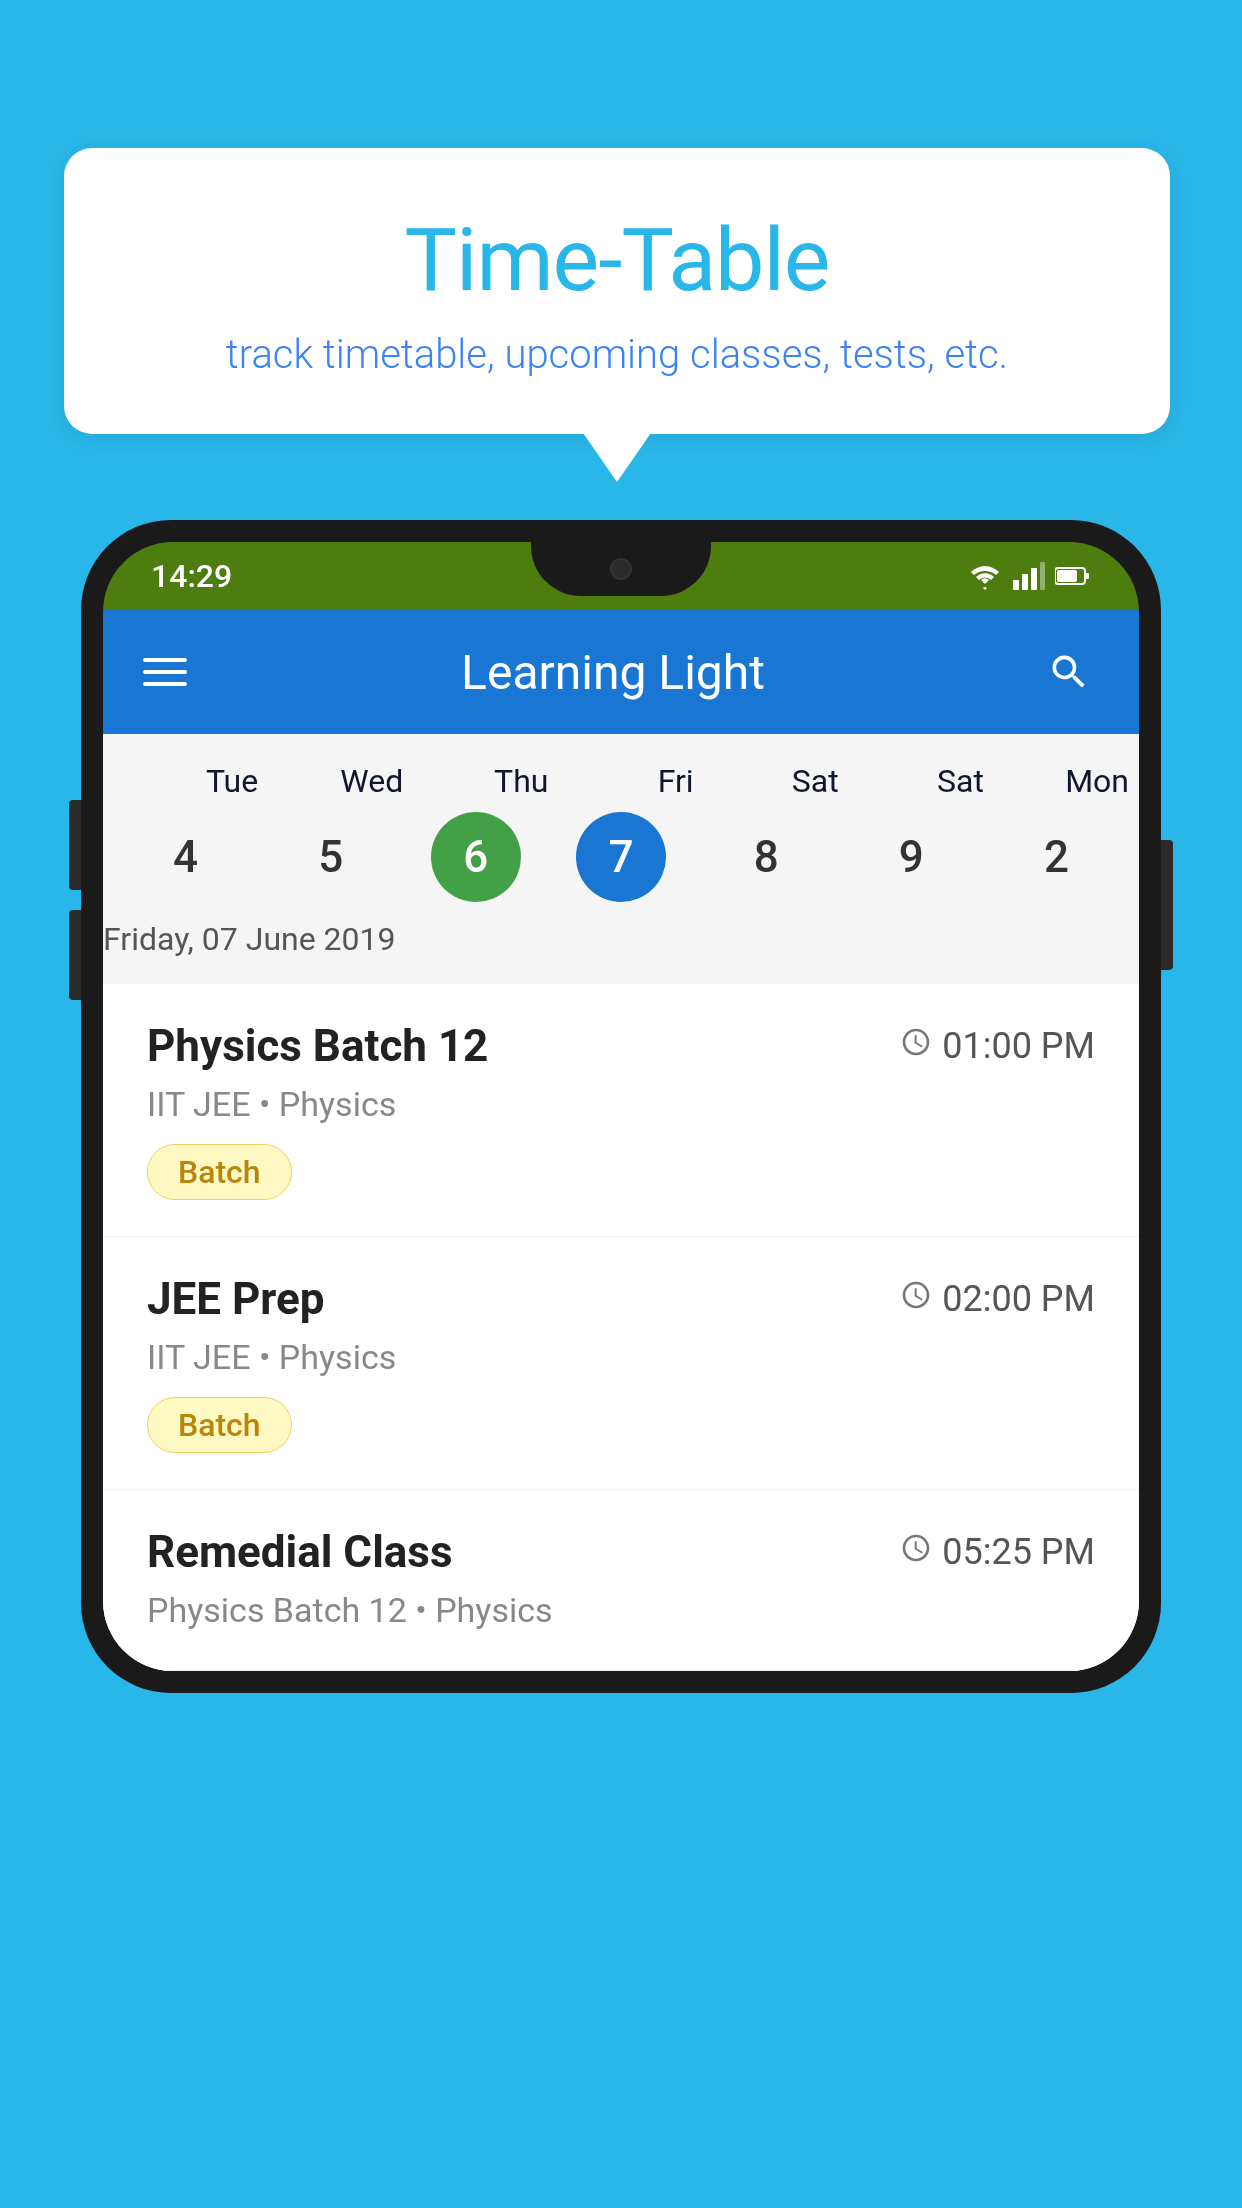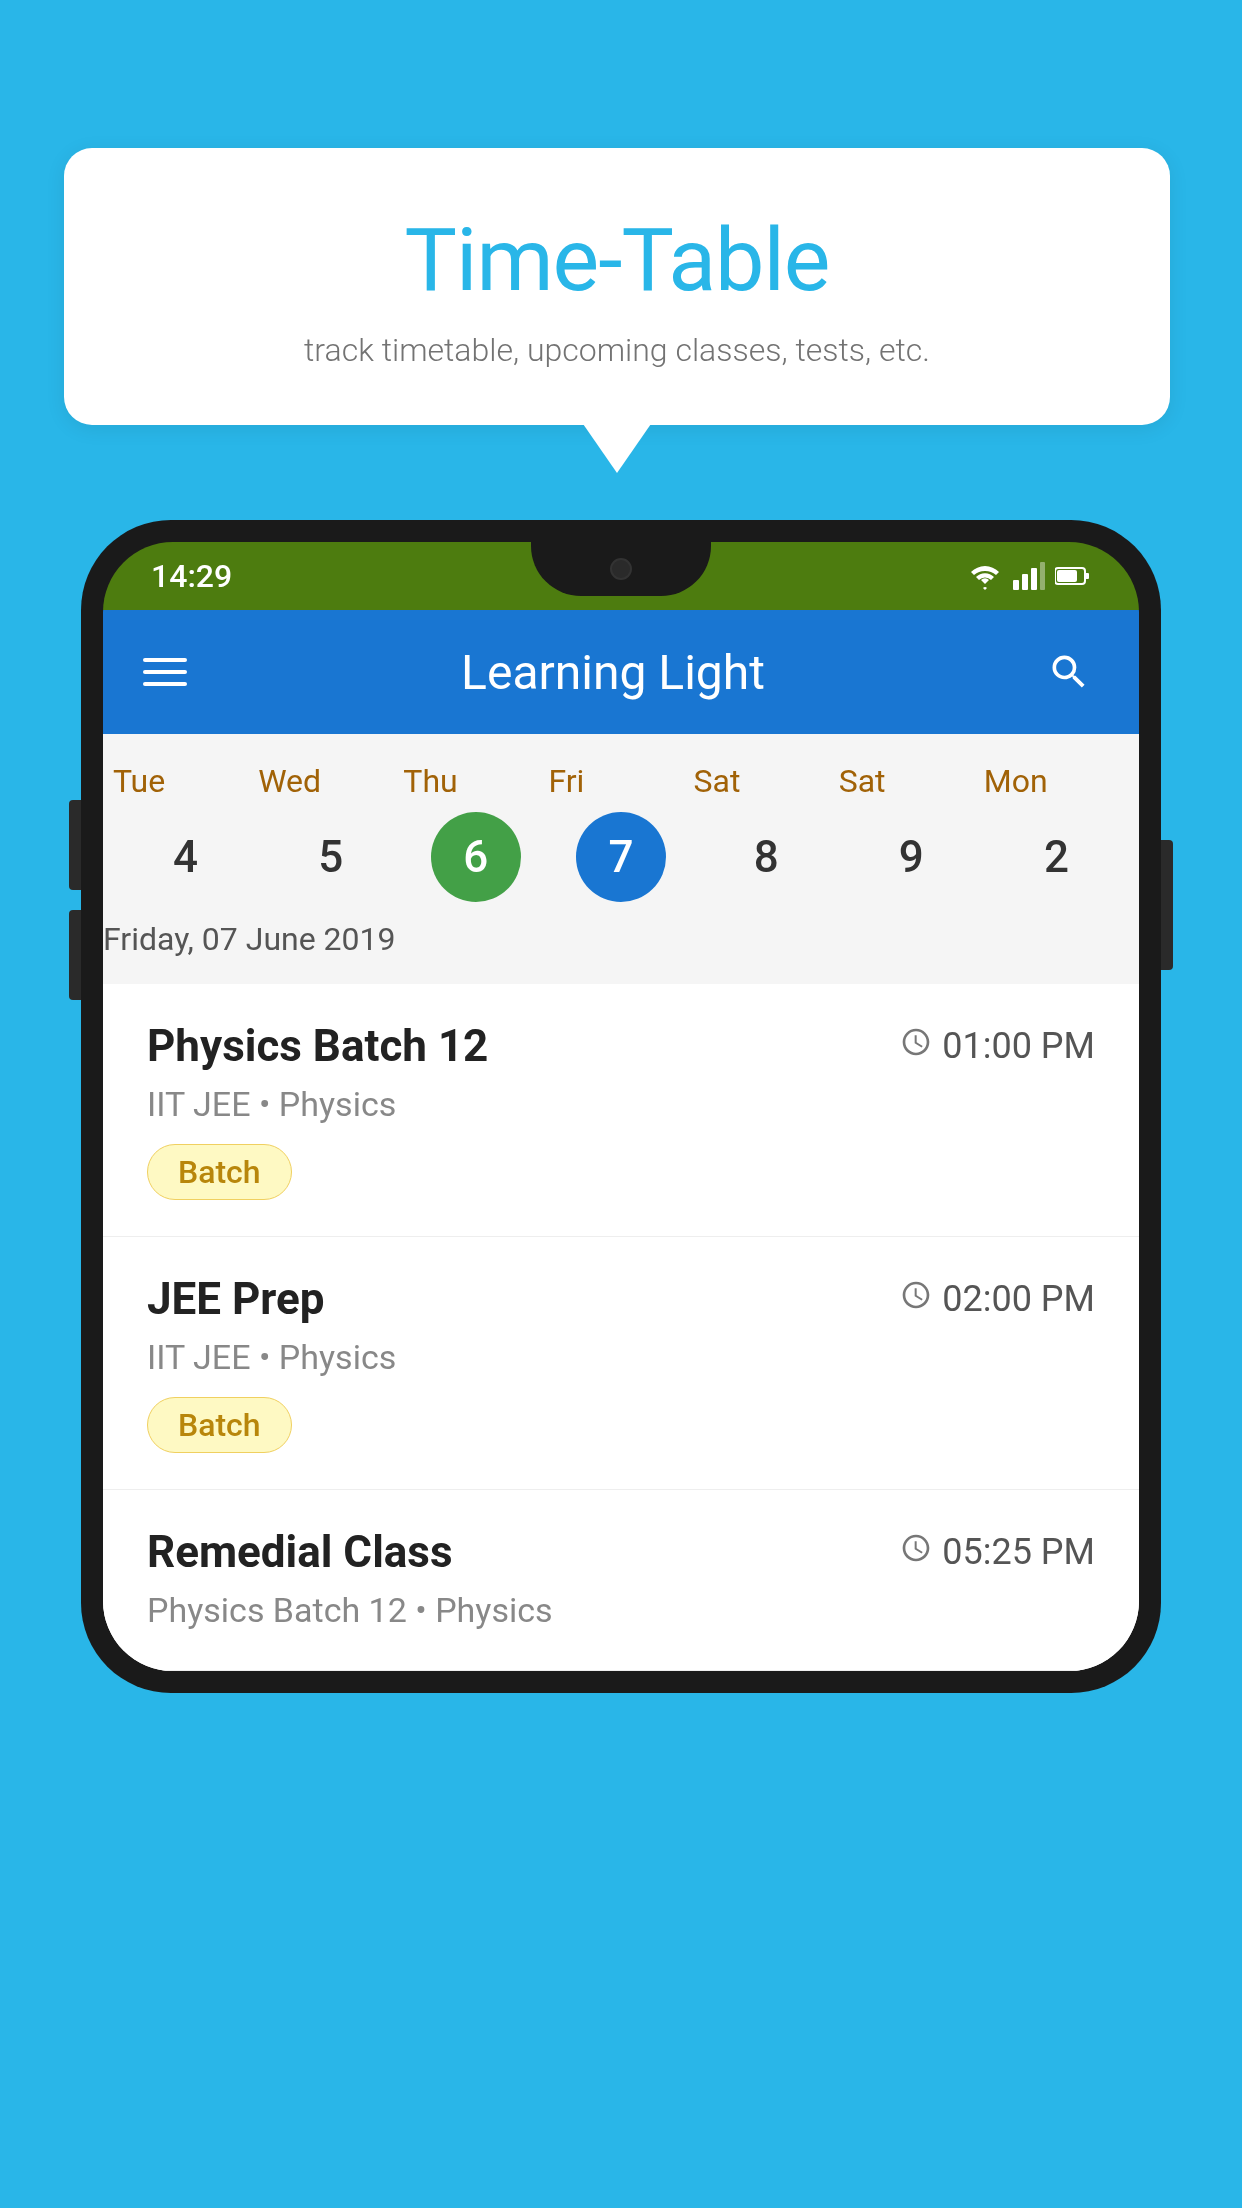--- a/index.html
+++ b/index.html
@@ -46,22 +46,22 @@
 
     .speech-bubble-title {
       font-size: 88px;
       font-weight: 400;
       color: #29b6e8;
       margin-bottom: 20px;
       letter-spacing: -1px;
     }
 
     .speech-bubble-subtitle {
-      font-size: 32px;
-      color: #737373;
+      font-size: 40px;
+      color: #3b82f6;
       font-weight: 300;
     }
 
     
     .phone-container {
       position: absolute;
       top: 520px;
       left: 50%;
       transform: translateX(-50%);
       width: 1080px;
@@ -167,23 +167,23 @@
       padding: 20px 0 10px;
     }
 
     .day-headers {
       display: grid;
       grid-template-columns: repeat(7, 1fr);
       padding: 0 10px;
     }
 
     .day-header {
-      text-align: left;
+      text-align: right;
       font-size: 32px;
-      color: #a16207;
+      color: #0f172a;
       padding: 8px 0;
     }
 
     .day-numbers {
       display: grid;
       grid-template-columns: repeat(7, 1fr);
       padding: 4px 10px 10px;
     }
 
     .day-number {

